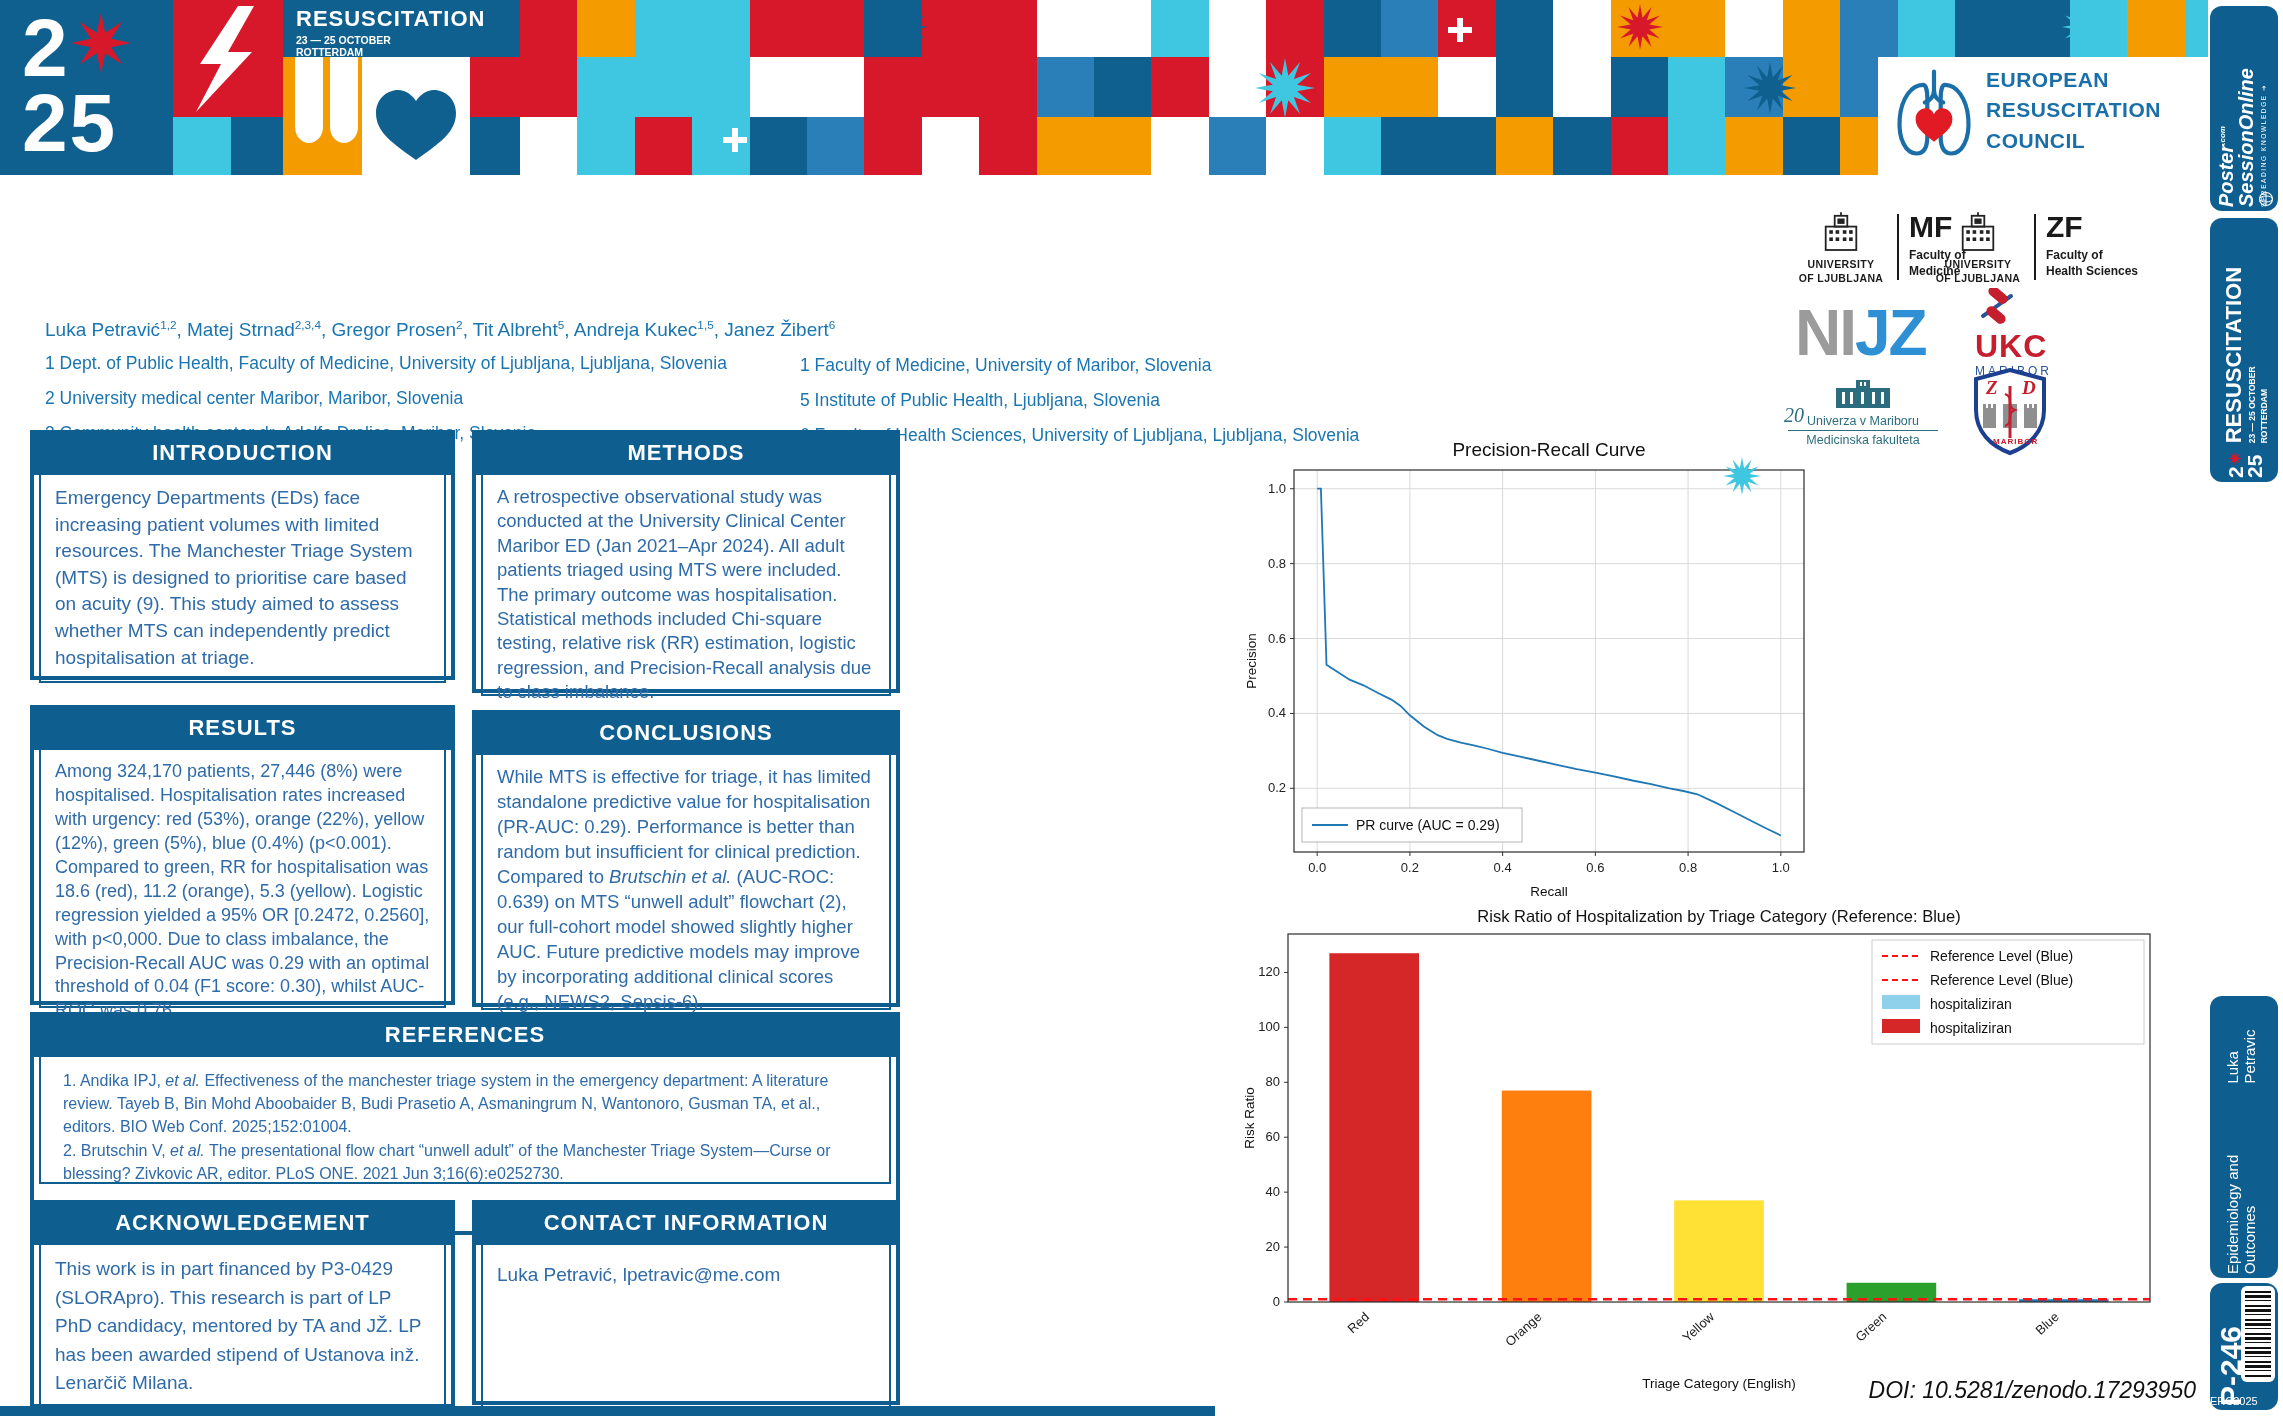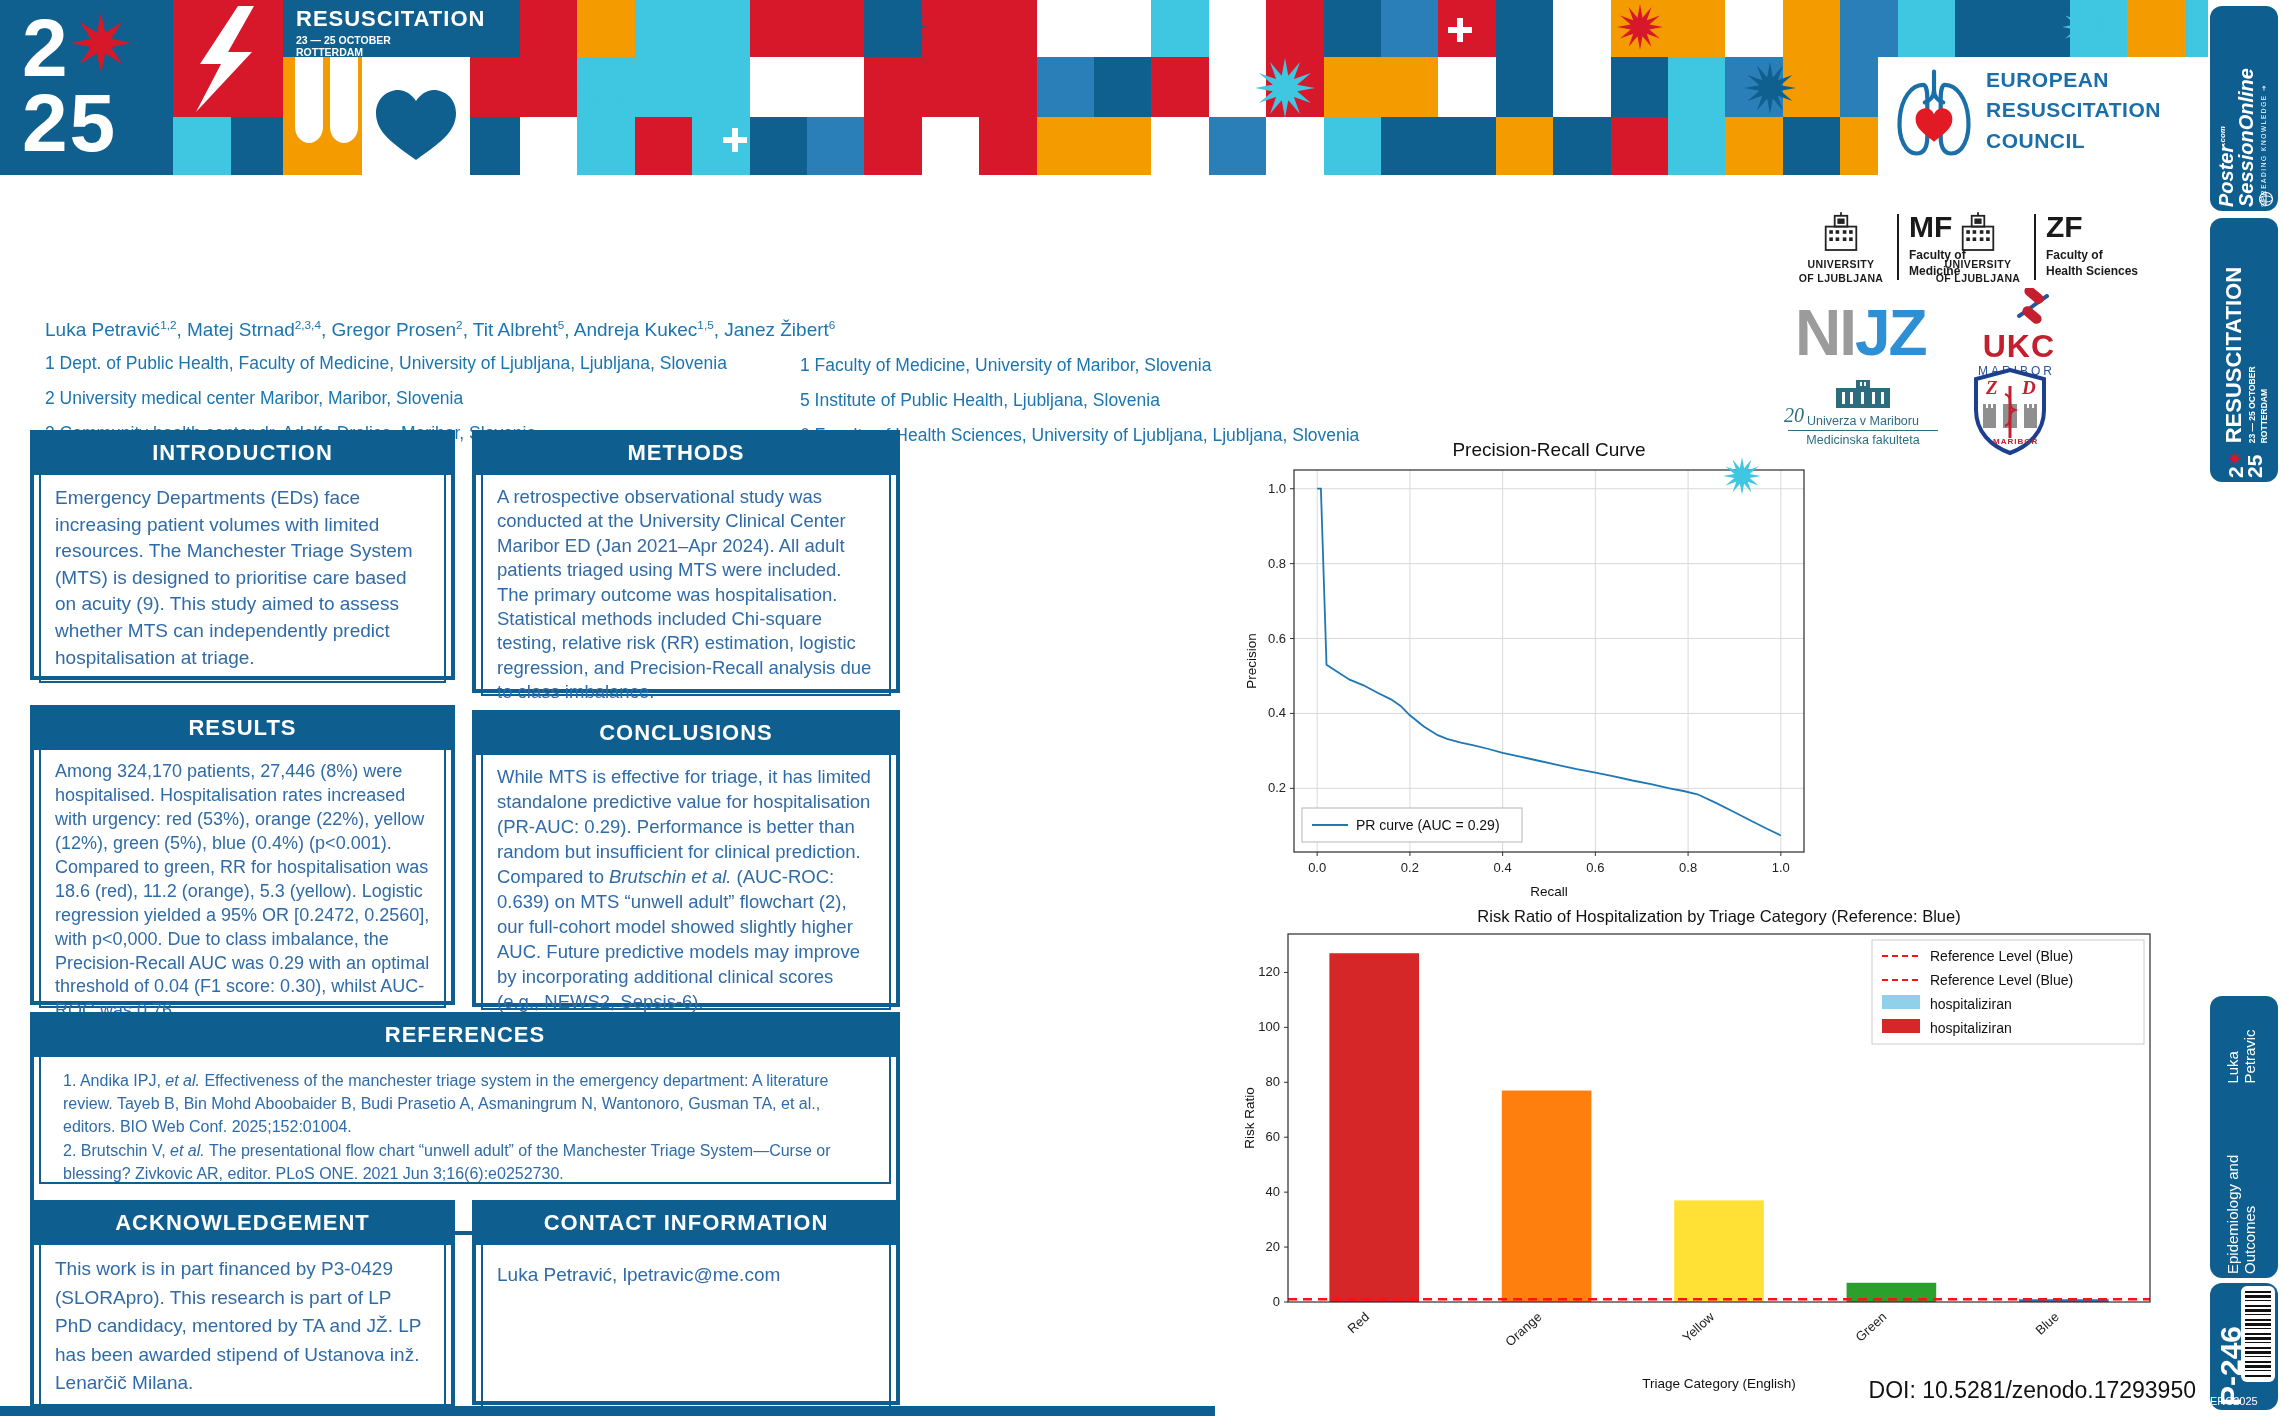--- a/index.html
+++ b/index.html
@@ -51,21 +51,21 @@
   #contact-box .box-b{font-size:19px;line-height:1.5;padding-top:16px;}
   
   .ulblock{position:absolute;display:flex;gap:10px;align-items:flex-start;color:#1a1a1a;}
   .ulleft{width:92px;text-align:center;}
   .ulname{font-weight:bold;font-size:10.5px;line-height:1.3;letter-spacing:0.4px;margin-top:2px;}
   .ulsep{width:2px;background:#1a1a1a;height:66px;margin-top:2px;}
   .ulabbr{font-weight:bold;font-size:30px;line-height:1;}
   .ulfac{font-weight:bold;font-size:12px;line-height:1.3;margin-top:6px;}
   #nijz{position:absolute;left:1795px;top:296px;font-weight:bold;font-size:64px;letter-spacing:-2px;}
   #nijz .g{color:#9b9b9b;} #nijz .b{color:#2e8fd5;}
-  #ukc{position:absolute;left:1975px;top:288px;width:80px;text-align:right;}
+  #ukc{position:absolute;left:1975px;top:288px;width:80px;text-align:left;}
   #ukc .ukct{color:#c41e2f;font-weight:bold;font-size:32px;line-height:1;letter-spacing:1px;}
   #ukc .ukcm{color:#27549b;font-size:12px;letter-spacing:3px;margin-top:2px;}
   #um{position:absolute;left:1788px;top:380px;width:150px;color:#2b6d7e;text-align:center;}
   #um .um20{font-style:italic;font-family:"Liberation Serif",serif;font-size:20px;position:absolute;left:-4px;top:24px;}
   #um .uml1{font-size:12.5px;margin-top:2px;}
   #um .umrule{height:1px;background:#2b6d7e;margin:2px 0;}
   #um .uml2{font-size:12.5px;}
   
   .ctitle{font-size:19px;fill:#111;}
   .ctitle2{font-size:16.5px;fill:#111;}
@@ -81,21 +81,21 @@
   #sb1 .pstag{font-size:6.5px;letter-spacing:1.6px;margin-top:3px;}
   #sb2 .yr{font-weight:bold;font-size:21px;line-height:0.9;}
   #sb2 .evt{font-weight:bold;font-size:22px;line-height:1;}
   #sb2 .evd{font-weight:bold;font-size:8.5px;margin-top:2px;}
   #sb3 .t{font-size:15px;}
   #sb4 .pnum{font-weight:bold;font-size:30px;color:#fff;}
   #barcode-panel{position:absolute;right:3px;top:3px;width:34px;height:96px;background:#fff;border-radius:6px;}
   #barcode{position:absolute;left:4px;top:5px;width:26px;height:86px;
     background:repeating-linear-gradient(180deg,#111 0 2px,#fff 2px 4px,#111 4px 7px,#fff 7px 9px,#111 9px 10px,#fff 10px 14px);}
   #erc2025{position:absolute;bottom:3px;left:0;width:36px;text-align:center;font-size:11px;color:#fff;}
-  #doi{position:absolute;left:1688px;top:1377px;width:508px;text-align:right;font-size:23px;color:#111;}
+  #doi{position:absolute;left:1688px;top:1377px;width:508px;text-align:right;font-size:23px;color:#111;font-style:italic;}
   #bottom-strip{position:absolute;left:0;top:1406px;width:1215px;height:10px;background:var(--blue);}
 </style>
 </head>
 <body>
 
 <div id="poster">
 
   <div id="banner">
       <div class="cell" style="left: 0px; top: 0px; width: 173px; height: 175px; background: rgb(15, 96, 143);"></div>
       <div class="cell" style="left: 173px; top: 0px; width: 110px; height: 117px; background: rgb(215, 24, 42);"></div>

